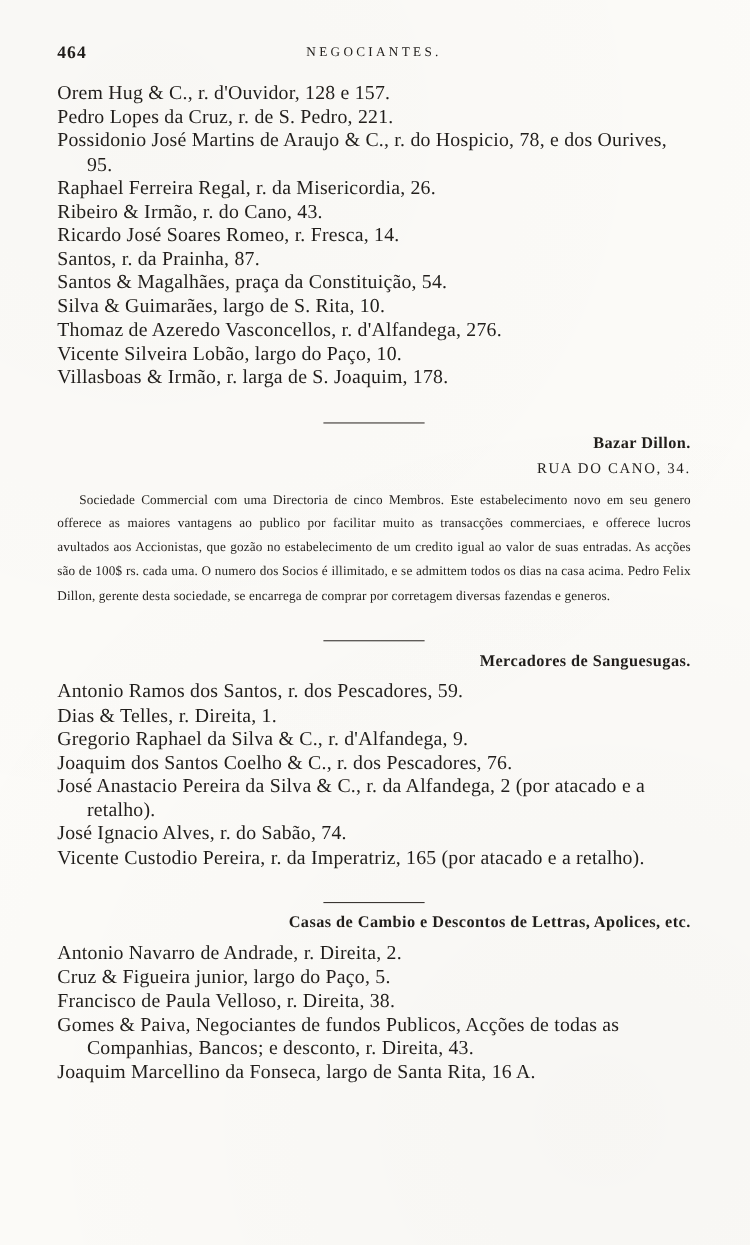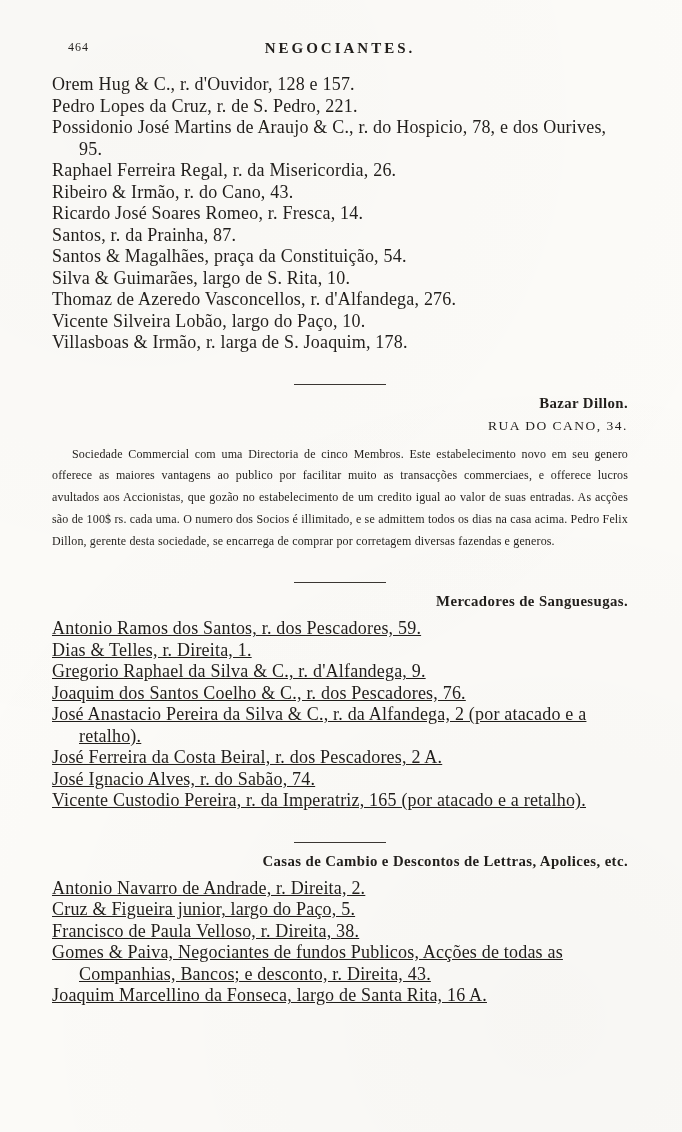--- a/index.html
+++ b/index.html
@@ -24,31 +24,31 @@
       radial-gradient(circle at 80% 90%, rgba(0,0,0,0.02), transparent 60%),
       #fcfbf8;
   }
   .page-header {
     position: relative;
     height: 22px;
     margin-bottom: 12px;
   }
   .page-number {
     position: absolute;
-    left: 16px;
+    left: 0;
     top: 0;
-    font-weight: 400;
-    font-size: 12px;
+    font-weight: 700;
+    font-size: 16px;
     letter-spacing: 1px;
   }
   .running-title {
     display: block;
     text-align: center;
-    font-weight: 700;
-    font-size: 15px;
+    font-weight: 400;
+    font-size: 12px;
     letter-spacing: 3px;
   }
   .entry-list {
     list-style: none;
     margin: 0;
     padding: 0;
   }
   .entry {
     font-size: 18px;
     line-height: 21.5px;
@@ -81,21 +81,20 @@
   .section-paragraph {
     font-size: 12px;
     line-height: 21.8px;
     text-align: justify;
     text-indent: 20px;
     margin: 0;
     letter-spacing: 0.15px;
   }
   .section .entry-list {
     margin-top: 8px;
-    text-decoration: underline;
   }
 </style>
 </head>
 <body>
 
 <div class="page">
 
   <div class="page-header">
     <span class="page-number">464</span>
     <span class="running-title">NEGOCIANTES.</span>
@@ -144,21 +143,20 @@
         <li class="entry">Antonio Ramos dos Santos, r. dos Pescadores, 59.</li>
 
         <li class="entry">Dias &amp; Telles, r. Direita, 1.</li>
 
         <li class="entry">Gregorio Raphael da Silva &amp; C., r. d'Alfandega, 9.</li>
 
         <li class="entry">Joaquim dos Santos Coelho &amp; C., r. dos Pescadores, 76.</li>
 
         <li class="entry">José Anastacio Pereira da Silva &amp; C., r. da Alfandega, 2 (por atacado e a retalho).</li>
 
-        <li class="entry">José Ferreira da Costa Beiral, r. dos Pescadores, 2 A.</li>
 
         <li class="entry">José Ignacio Alves, r. do Sabão, 74.</li>
 
         <li class="entry">Vicente Custodio Pereira, r. da Imperatriz, 165 (por atacado e a retalho).</li>
       </ul>
   </div>
 
   <div class="section">
     <div class="divider"></div>
     <h2 class="section-title">Casas de Cambio e Descontos de Lettras, Apolices, etc.</h2>

